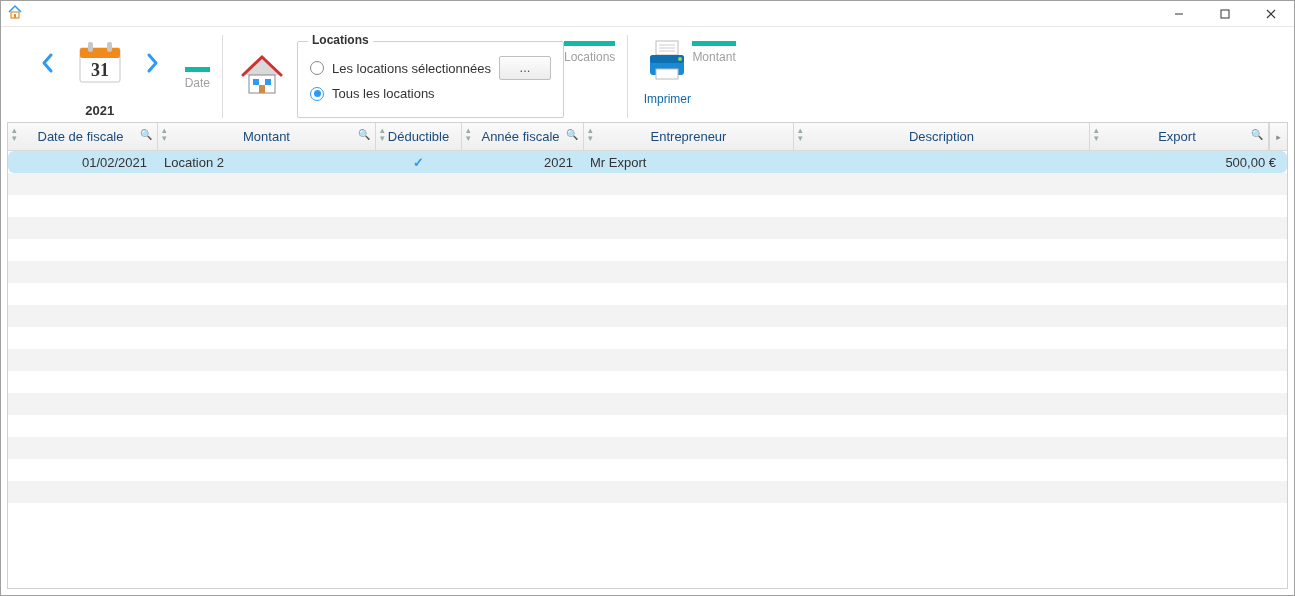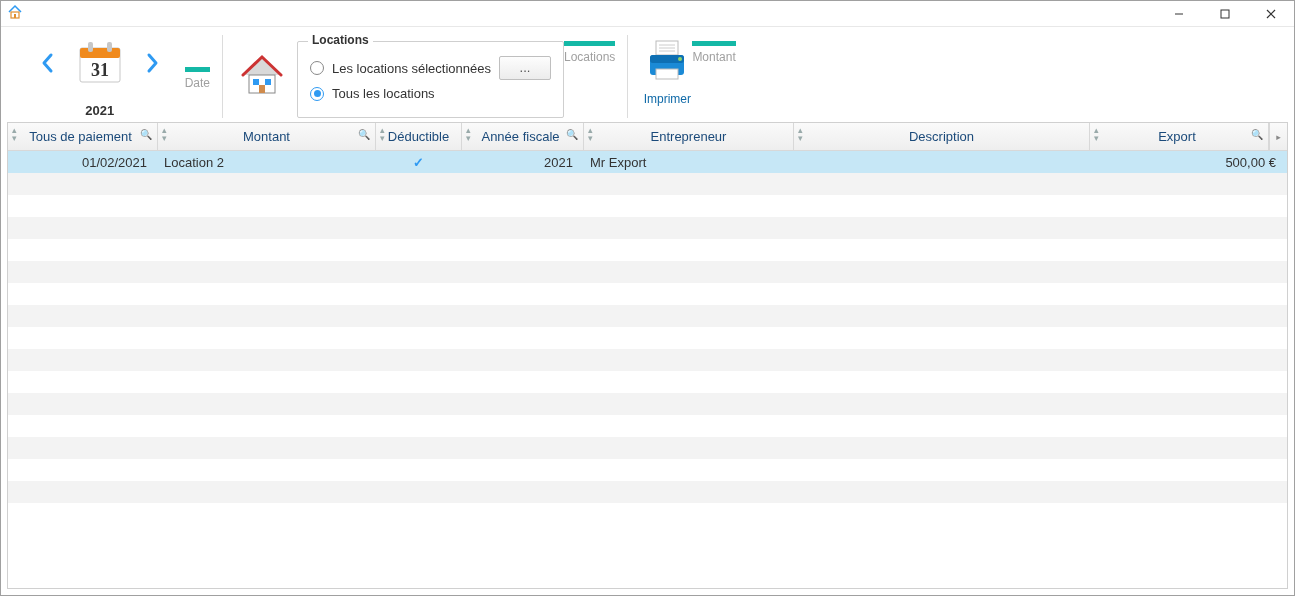--- a/index.html
+++ b/index.html
@@ -33,21 +33,21 @@
   .export-label { font-size: 12px; color: #106aa8; margin-top: 2px; }
   .grid-wrap { flex: 1; margin: 4px 6px 6px 6px; border: 1px solid #d0d0d0; display: flex; flex-direction: column; min-height: 0; }
   .grid-header { display: flex; background: linear-gradient(#fafafa,#eeeeee); border-bottom: 1px solid #d8d8d8; }
   .gh { border-right: 1px solid #d8d8d8; padding: 6px 6px; font-size: 13px; color: #1b4a7a; position: relative; display: flex; align-items: center; justify-content: center; }
   .gh .sort { position: absolute; left: 4px; top: 3px; color: #9aa; font-size: 9px; line-height: 8px; }
   .gh .filt { position: absolute; right: 4px; top: 6px; color: #9aa; font-size: 10px; }
   .grid-body { flex: 1; overflow: auto; position: relative; }
   .scroll-inner { min-height: 100%; }
   .row { display: flex; height: 22px; align-items: center; }
   .row.alt { background: #f3f3f3; }
-  .row.sel { background: #c6e7f6; }
+  .row.sel { background: #c6e7f6; border-radius: 6px; }
   .cell { border-right: 1px solid transparent; padding: 0 6px; overflow: hidden; white-space: nowrap; text-overflow: ellipsis; font-size: 13px; }
   .c-date   { width: 150px; text-align: right; padding-right: 10px; }
   .c-loc    { width: 218px; }
   .c-ded    { width:  86px; text-align: center; }
   .c-fisc   { width: 122px; text-align: right; padding-right: 10px; }
   .c-ent    { width: 210px; }
   .c-desc   { width: 296px; }
   .c-amt    { flex: 1; text-align: right; padding-right: 10px; }
   .corner { width: 18px; border-left: 1px solid #d8d8d8; background: linear-gradient(#fafafa,#eeeeee); display:flex; align-items:center; justify-content:center; color:#888; font-size:9px;}
   .checkmark { color: #2f9af2; font-weight: bold; }
@@ -166,21 +166,21 @@
       </div>
       <div class="group-caption">Montant</div>
     </div>
 
   </div>
 
   <div class="grid-wrap">
     <div class="grid-header">
       <div class="gh c-date">
           <span class="sort">▴<br>▾</span>
-          <span>Tous de paiement</span>
+          <span>Date de fiscale</span>
           <span class="filt">🔍</span>
         </div>
       <div class="gh c-loc">
           <span class="sort">▴<br>▾</span>
           <span>Montant</span>
           <span class="filt">🔍</span>
         </div>
       <div class="gh c-ded">
           <span class="sort">▴<br>▾</span>
           <span>Déductible</span>

